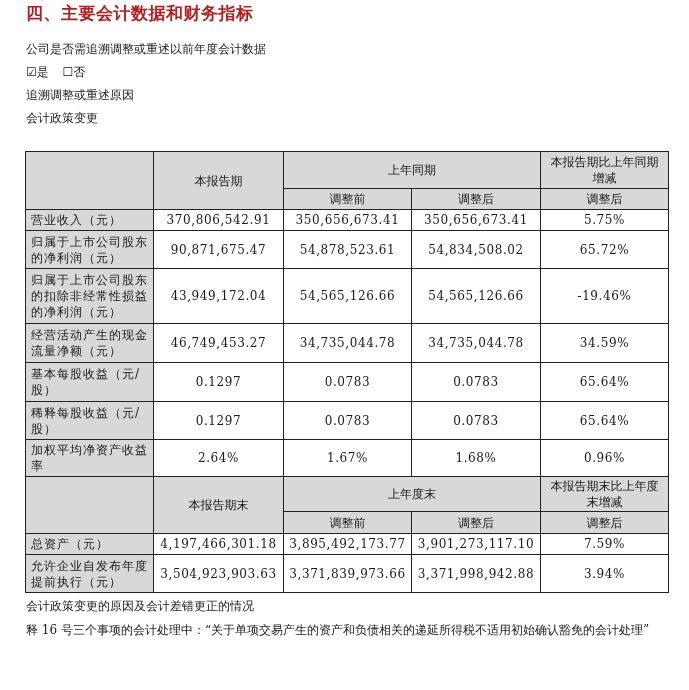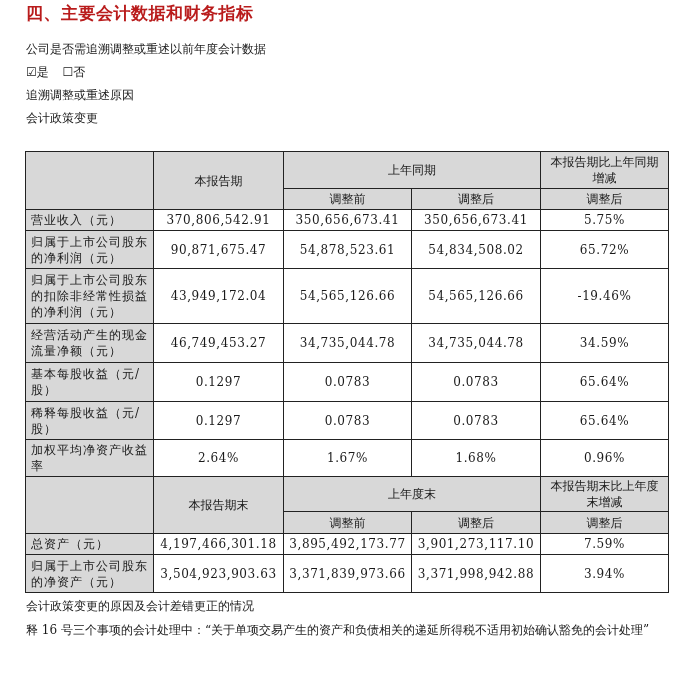--- a/index.html
+++ b/index.html
@@ -135,21 +135,21 @@
     <td class="g c">调整后</td>
   </tr>
   <tr style="height:21px;">
     <td class="lbl">总资产（元）</td>
     <td class="r">4,197,466,301.18</td>
     <td class="r">3,895,492,173.77</td>
     <td class="r">3,901,273,117.10</td>
     <td class="r">7.59%</td>
   </tr>
   <tr style="height:38px;">
-    <td class="lbl">归属于上市公司股东的净资产（元）</td>
+    <td class="lbl">允许企业自发布年度提前执行（元）</td>
     <td class="r">3,504,923,903.63</td>
     <td class="r">3,371,839,973.66</td>
     <td class="r">3,371,998,942.88</td>
     <td class="r">3.94%</td>
   </tr>
 </tbody>
   </table>
 
 <div class="para" style="top:598px;">会计政策变更的原因及会计差错更正的情况</div>
 

